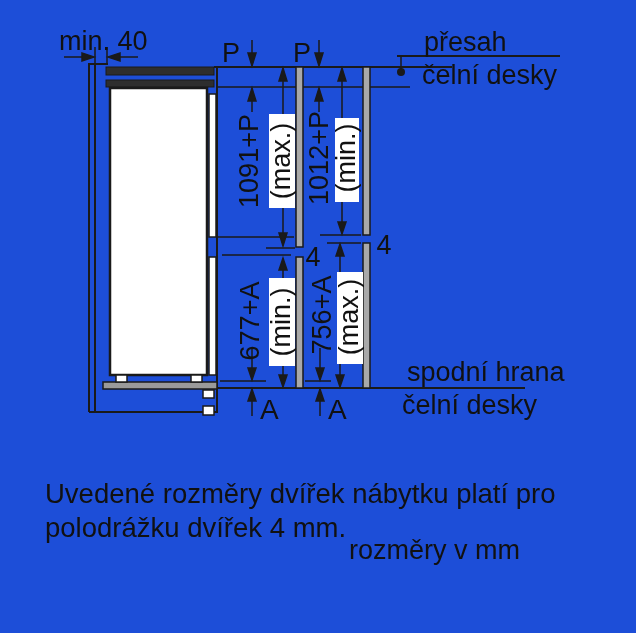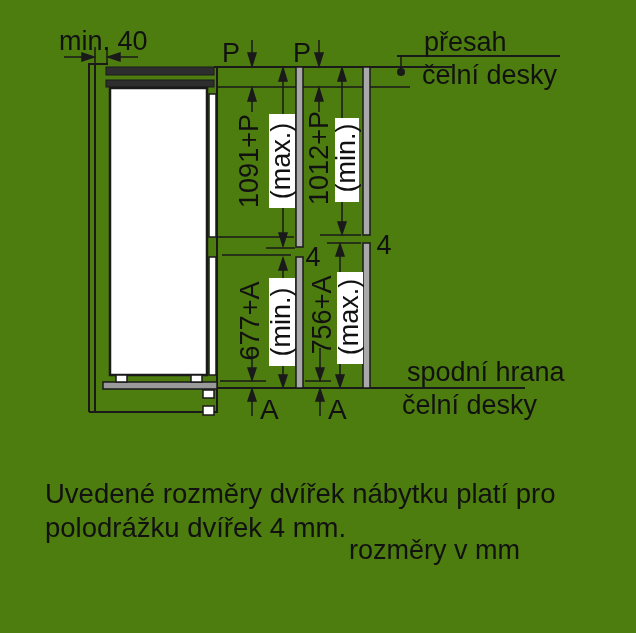--- a/index.html
+++ b/index.html
@@ -1,16 +1,16 @@
 <!DOCTYPE html>
 <html><head>
 <meta charset="utf-8">
 <style>
   html,body{margin:0;padding:0;background:#fff;}
-  .canvas{position:relative;width:636px;height:633px;background:#4d7c0f;overflow:hidden;
+  .canvas{position:relative;width:636px;height:633px;background:#1d4ed8;overflow:hidden;
           font-family:"Liberation Sans", sans-serif;}
   svg{position:absolute;left:0;top:0;}
   svg text{fill:#111;font-family:"Liberation Sans", sans-serif;}
 </style>
 </head>
 <body>
 
 <div class="canvas">
 <svg width="636" height="633" viewBox="0 0 636 633">
 

